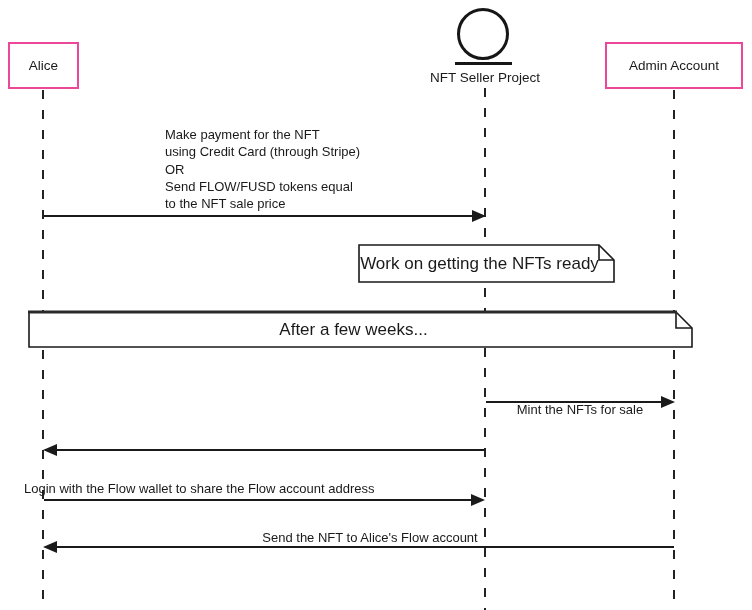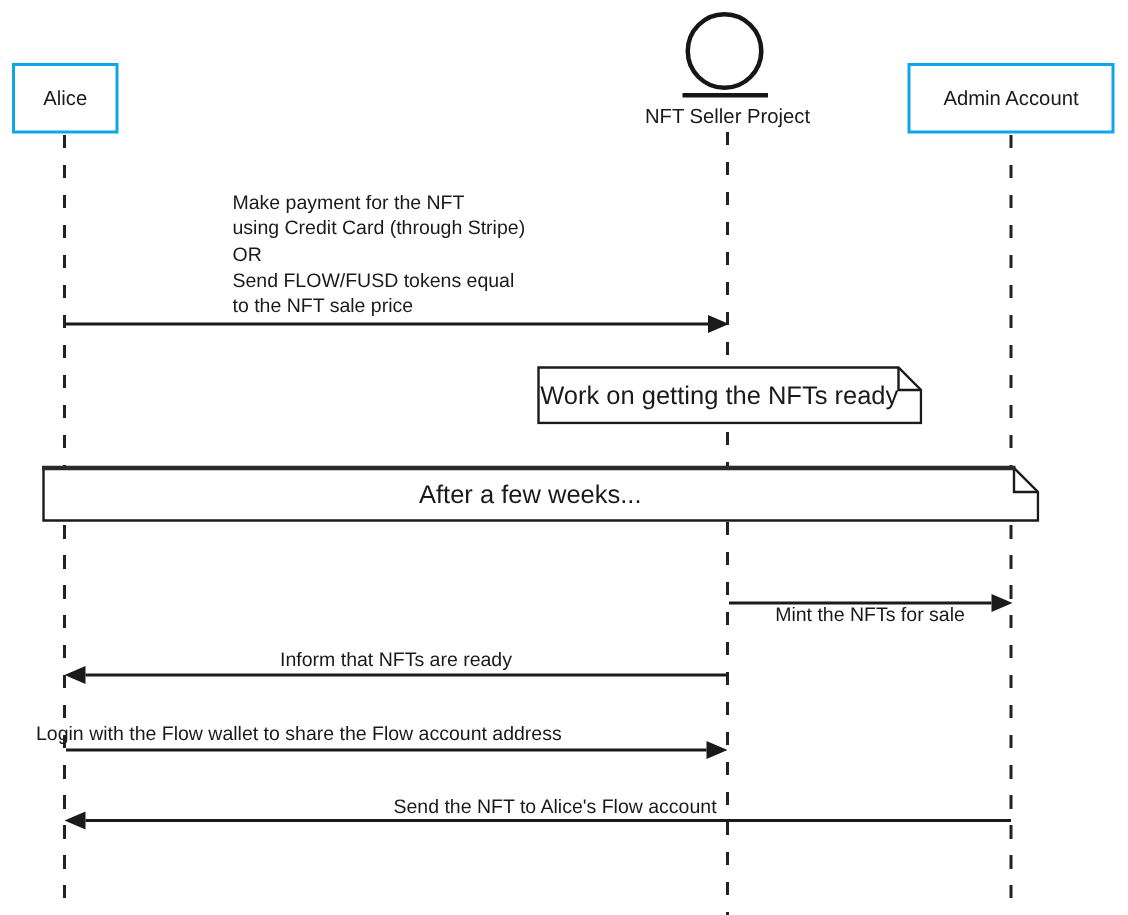--- a/index.html
+++ b/index.html
@@ -10,21 +10,21 @@
     position: relative;
     width: 752px;
     height: 610px;
     background: #ffffff;
     overflow: hidden;
   }
 
   
   .participant-box {
     position: absolute;
-    border: 2px solid #0ea5e9;
+    border: 2px solid #ec4899;
     background: #ffffff;
     display: flex;
     align-items: center;
     justify-content: center;
     font-size: 13.5px;
     z-index: 4;
   }
   .box-alice { left: 8px;   top: 42px; width: 71px;  height: 47px; }
   .box-admin { left: 605px; top: 42px; width: 138px; height: 47px; }
 
@@ -81,21 +81,21 @@
   .ah-right { border-left: 14px solid #1a1a1a; }
   .ah-left  { border-right: 14px solid #1a1a1a; }
 
   .msg-label {
     position: absolute;
     font-size: 13px;
     line-height: 17.3px;
     white-space: pre-line;
     z-index: 3;
   }
-  .lbl-payment { left: 155px; top: 126px; width: 250px; text-align: left; }
+  .lbl-payment { left: 165px; top: 126px; width: 250px; text-align: left; }
   .lbl-mint    { left: 480px; top: 384px; width: 200px; text-align: center; margin-top: 17px; }
   .lbl-inform  { left: 164px; top: 431px; width: 200px; text-align: center; }
   .lbl-login   { left: 24px;  top: 480px; width: 480px; }
   .lbl-send    { left: 170px; top: 529px; width: 400px; text-align: center; }
 
   
   .note-wrap {
     position: absolute;
     left: 358px; top: 244px;
     width: 257px; height: 39px;
@@ -162,21 +162,20 @@
       <polyline points="648,2 648,18 664,18" fill="none" stroke="#1a1a1a" stroke-width="1.6"></polyline>
       <line x1="0" y1="2" x2="649" y2="2" stroke="#2a2a2a" stroke-width="3"></line>
     </svg>
     <div class="shape-label">After a few weeks...</div>
   </div>
 
   <div class="msg-label lbl-mint">Mint the NFTs for sale</div>
   <div class="msg-line" style="left:486px; top:401px; width:175px;"></div>
   <div class="arrowhead ah-right" style="left:661px; top:396px;"></div>
 
-  <div class="msg-label lbl-inform">Inform that NFTs are ready</div>
   <div class="msg-line" style="left:57px; top:449px; width:428px;"></div>
   <div class="arrowhead ah-left" style="left:43px; top:444px;"></div>
 
   <div class="msg-label lbl-login">Login with the Flow wallet to share the Flow account address</div>
   <div class="msg-line" style="left:44px; top:499px; width:427px;"></div>
   <div class="arrowhead ah-right" style="left:471px; top:494px;"></div>
 
   <div class="msg-label lbl-send">Send the NFT to Alice's Flow account</div>
   <div class="msg-line" style="left:57px; top:546px; width:617px;"></div>
   <div class="arrowhead ah-left" style="left:43px; top:541px;"></div>

